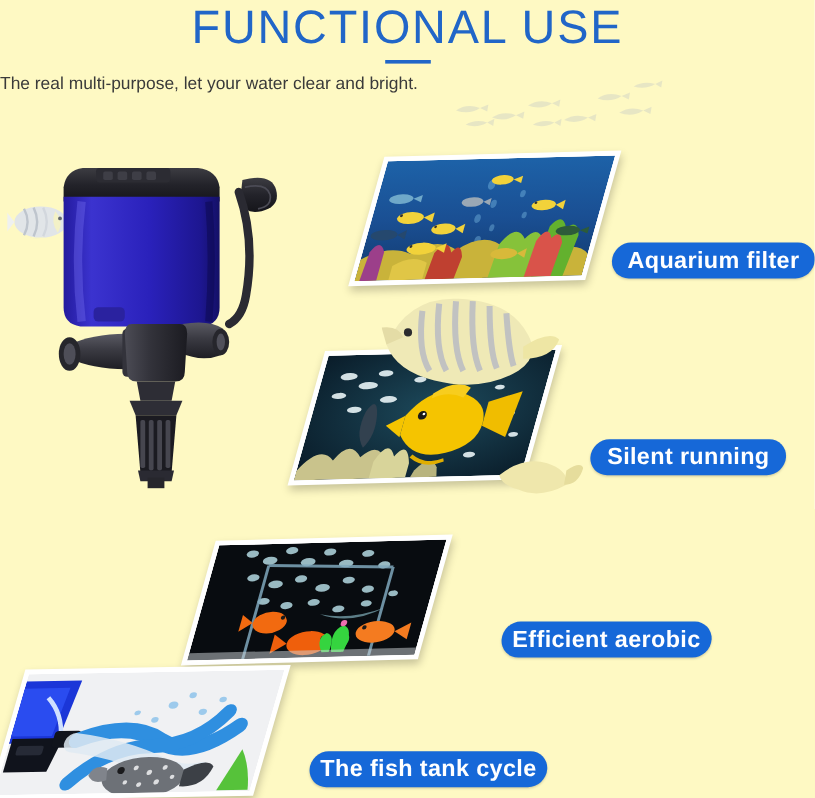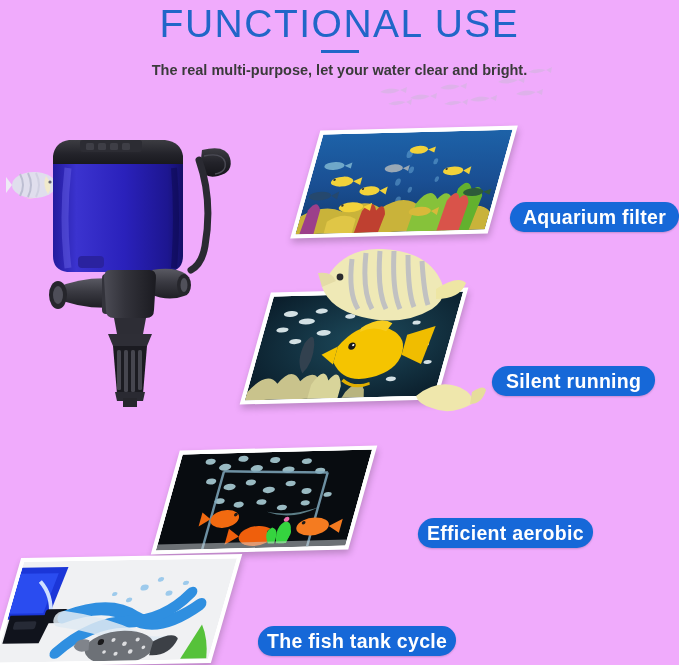--- a/index.html
+++ b/index.html
@@ -9,21 +9,21 @@
   }
   body {
     font-family: "Liberation Sans", sans-serif;
     -webkit-font-smoothing: antialiased;
   }
   #page {
     position: relative;
     width: 679px;
     height: 665px;
     overflow: hidden;
-    background: #f0abfc;
+    background: #fef9c3;
   }
 
   
   .title {
     position: absolute;
     left: 0;
     top: 2px;
     width: 679px;
     text-align: center;
     font-size: 39px;
@@ -40,26 +40,25 @@
     top: 50px;
     width: 38px;
     height: 3px;
     background: #2166c8;
   }
   .subtitle {
     position: absolute;
     left: 0;
     top: 60px;
     width: 679px;
-    text-align: center;
+    text-align: left;
     font-size: 14.5px;
     line-height: 20px;
     color: #3a3a3a;
     white-space: nowrap;
-    font-weight: bold;
   }
 
   
   .fish-school {
     position: absolute;
     left: 370px;
     top: 58px;
     width: 200px;
     height: 52px;
     opacity: .38;

